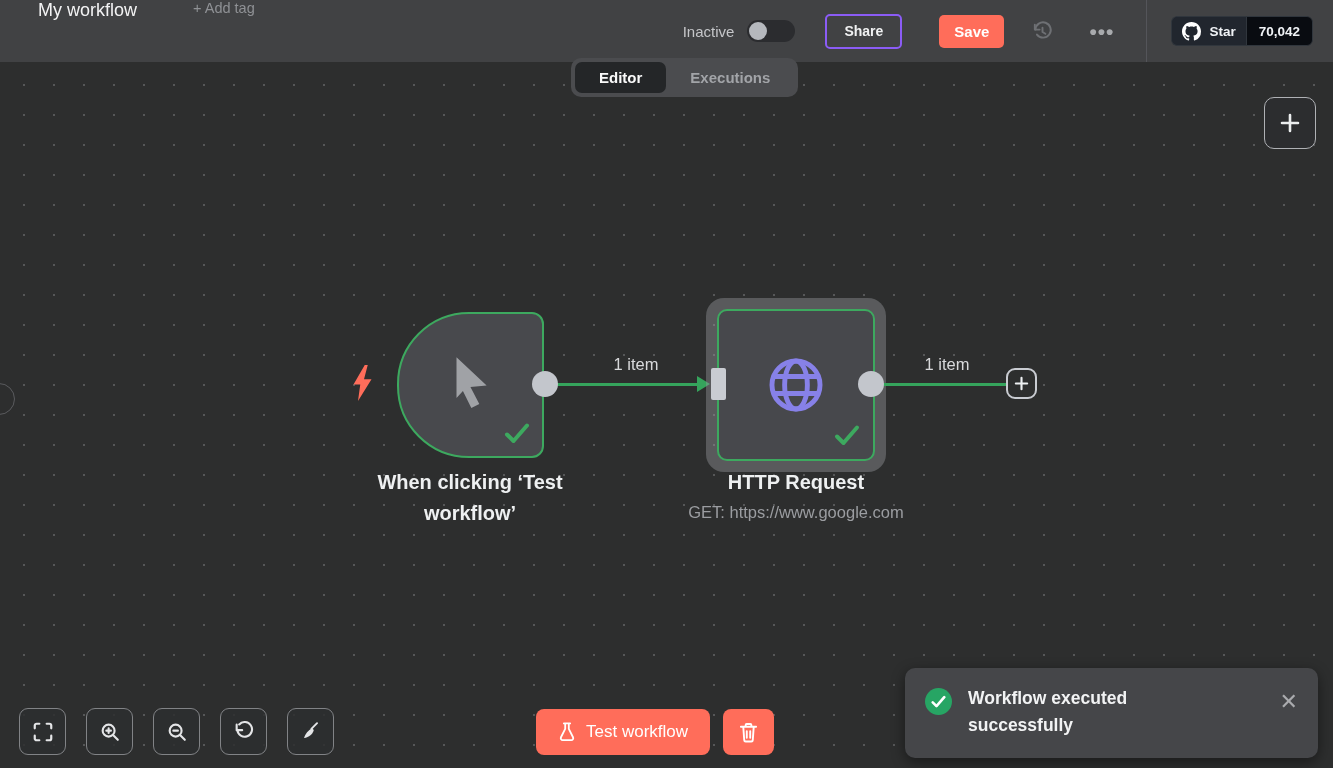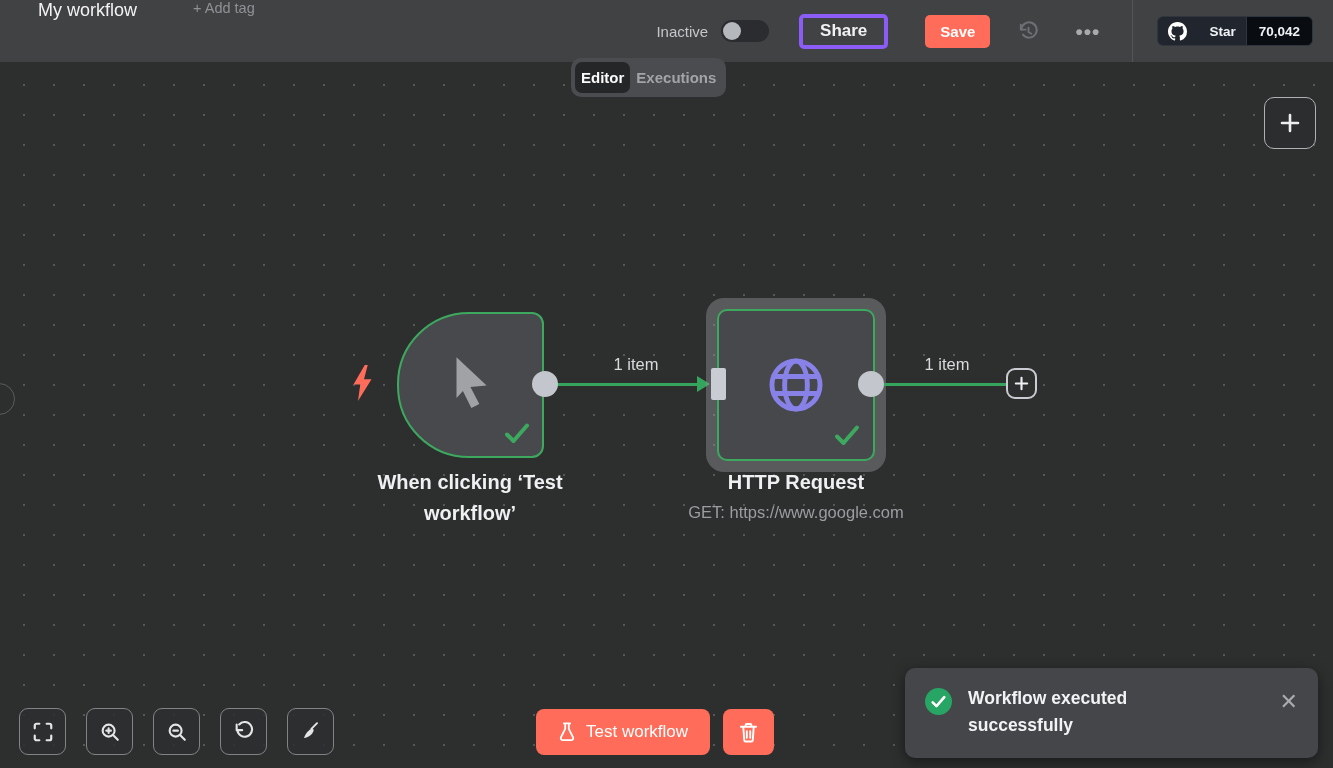--- a/index.html
+++ b/index.html
@@ -27,41 +27,41 @@
     padding:0 20px 0 38px; z-index:20;
   }
   .wf-title { font-size:18px; color:#f3f3f4; font-weight:400; }
   .add-tag { margin-left:56px; font-size:14.5px; color:#8f9195; font-weight:400; cursor:pointer; }
   .header-right { margin-left:auto; display:flex; align-items:center; }
   .inactive-label { font-size:15px; color:#c5c6c9; margin-right:13px; }
   .toggle { width:48px; height:22px; border-radius:11px; background:#2b2c2f; position:relative; cursor:pointer; }
   .toggle .knob { position:absolute; left:2px; top:2px; width:18px; height:18px; border-radius:50%; background:#b5b8bd; }
   .share-btn {
     margin-left:30px; height:35px; padding:0 17px; background:transparent;
-    border:4px solid #8b5cf6; border-radius:5px; color:#f0f1f2; font-size:17px; font-weight:700;
+    border:2px solid #8b5cf6; border-radius:5px; color:#f0f1f2; font-size:14px; font-weight:700;
     font-family:inherit; cursor:pointer;
   }
   .save-btn {
     margin-left:37px; height:33px; padding:0 15px; background:#ff6d5a;
     border:none; border-radius:5px; color:#fff; font-size:15px; font-weight:700;
     font-family:inherit; cursor:pointer;
   }
   .history-btn { margin-left:25px; width:26px; height:26px; color:#6e7074; cursor:default; display:flex; align-items:center; justify-content:center; }
   .more-btn { margin-left:34px; color:#a8aaad; font-size:21px; font-weight:700; letter-spacing:1px; cursor:pointer; line-height:1; }
   .header-divider { margin-left:32px; width:1px; height:62px; background:#54555a; }
   .github { margin-left:24px; display:flex; height:30px; border-radius:6px; overflow:hidden; cursor:pointer; font-weight:700; font-size:13.5px; }
-  .github .gh-star { display:flex; align-items:center; gap:22px; background:#21262e; color:#f0f3f6; padding:0 10px; border:1px solid #30363d; border-right:none; border-radius:6px 0 0 6px; }
+  .github .gh-star { display:flex; align-items:center; gap:8px; background:#21262e; color:#f0f3f6; padding:0 10px; border:1px solid #30363d; border-right:none; border-radius:6px 0 0 6px; }
   .github .gh-count { display:flex; align-items:center; background:#090c11; color:#f0f3f6; padding:0 12px; border:1px solid #30363d; border-radius:0 6px 6px 0; }
 
   
   .tabs {
     position:absolute; left:571px; top:58px; z-index:30;
     background:#4b4c4f; border-radius:10px; padding:4px; display:flex; align-items:center;
   }
-  .tab { padding:7px 6px; font-size:15px; font-weight:700; border-radius:7px; cursor:pointer; }
+  .tab { padding:7px 24px; font-size:15px; font-weight:700; border-radius:7px; cursor:pointer; }
   .tab.active { background:#242628; color:#fafafa; }
   .tab.inactive { color:#a2a4a8; }
 
   
   .bolt-icon { position:absolute; left:349px; top:301px; }
   .trigger-node {
     position:absolute; left:397px; top:250px; width:147px; height:146px;
     background:#48494d; border:2.5px solid #3da95f;
     border-radius:72px 12px 12px 72px; cursor:pointer;
   }

